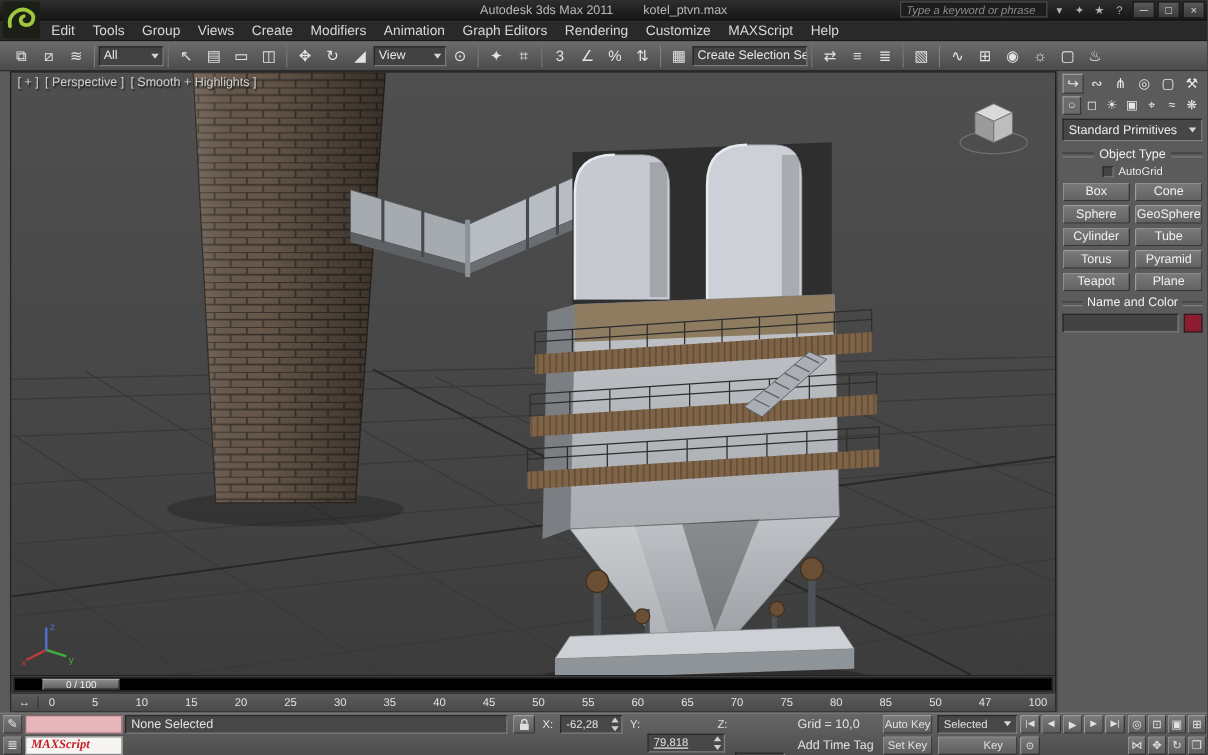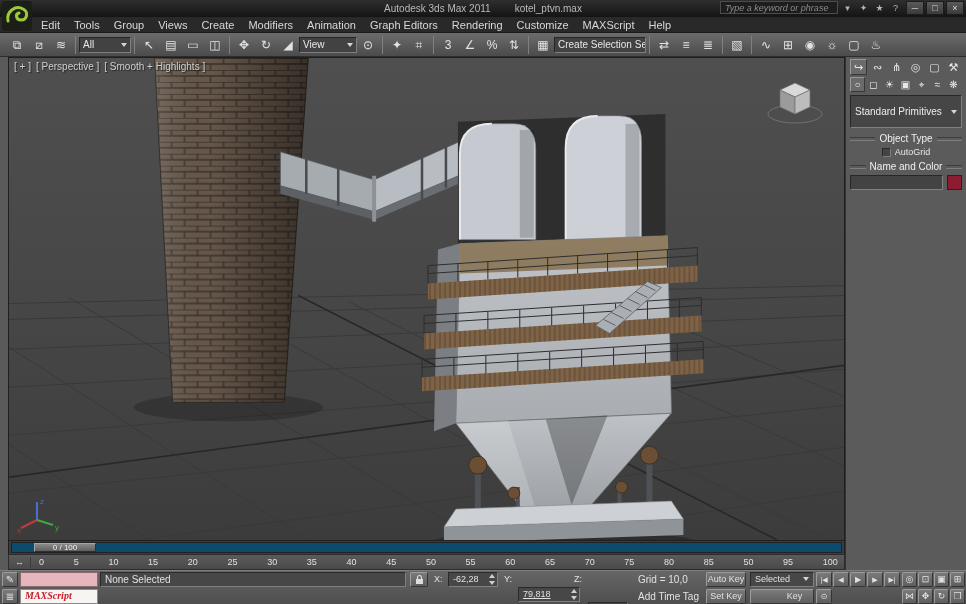--- a/index.html
+++ b/index.html
@@ -34,38 +34,38 @@
   .main { position:absolute; left:0; top:57px; width:966px; height:513px; }
   .vp-col { position:absolute; left:0; top:0; width:845px; height:513px; }
   .viewport { position:absolute; left:8px; top:0; width:837px; height:484px; background:#434343; border:1px solid #1f1f1f; overflow:hidden; }
   .vp-label { position:absolute; left:5px; top:3px; z-index:5; color:#d0d0d0; font-size:10px; text-shadow:1px 1px 1px #222; display:flex; gap:5px; }
   .scene { position:absolute; left:0; top:0; width:100%; height:100%; }
   .viewcube { position:absolute; right:14px; top:16px; z-index:5; }
   .axis-gizmo { position:absolute; left:6px; bottom:6px; z-index:5; }
 
   
   .timeslider { position:absolute; left:8px; top:484px; width:837px; height:13px; background:#3c3c3c; border-left:1px solid #1f1f1f; border-right:1px solid #1f1f1f; }
-  .ts-track { position:absolute; left:2px; right:2px; top:1px; bottom:1px; background:#0c4a6e; border:1px solid #222; }
+  .ts-track { position:absolute; left:2px; right:2px; top:1px; bottom:1px; background:#000000; border:1px solid #222; }
   .ts-handle { position:absolute; left:22px; top:0px; width:62px; height:9px; background:linear-gradient(#8a8a8a,#5f5f5f); border:1px solid; border-color:#a7a7a7 #2e2e2e #2e2e2e #a7a7a7; color:#f0f0f0; font-size:8px; line-height:8px; text-align:center; }
 
   
   .ruler { position:absolute; left:8px; top:497px; width:837px; height:16px; background:linear-gradient(#5b5b5b,#4a4a4a); border:1px solid #2c2c2c; display:flex; align-items:center; }
   .ruler-icon { width:22px; color:#ddd; font-size:9px; text-align:center; border-right:1px solid #3a3a3a; }
   .ticks { flex:1; display:flex; justify-content:space-between; padding:0 6px 0 8px; }
   .tick { color:#e0e0e0; font-size:9px; }
 
   
   .cmd { position:absolute; right:0; top:0; width:121px; height:513px; background:#5b5b5b; border-left:1px solid #333; padding:2px 4px; }
   .cmd-tabs { display:flex; gap:2px; margin-bottom:2px; }
   .cmd-tab { width:17px; height:16px; color:#e8e8e8; font-size:11px; text-align:center; line-height:15px; border:1px solid transparent; }
   .cmd-tab.active { background:#6b6b6b; border-color:#9a9a9a #383838 #383838 #9a9a9a; }
   .cmd-cats { display:flex; gap:1px; margin-bottom:3px; }
   .cmd-cat { width:15px; height:15px; color:#e8e8e8; font-size:10px; text-align:center; line-height:14px; border:1px solid transparent; }
   .cmd-cat.active { background:#6b6b6b; border-color:#9a9a9a #383838 #383838 #9a9a9a; }
-  .cmd-dd { height:33px; background:#464646; border:1px solid; border-color:#272727 #808080 #808080 #272727; color:#ececec; font-size:10px; display:flex; align-items:center; padding:0 4px; margin-bottom:5px; }
+  .cmd-dd { height:18px; background:#464646; border:1px solid; border-color:#272727 #808080 #808080 #272727; color:#ececec; font-size:10px; display:flex; align-items:center; padding:0 4px; margin-bottom:5px; }
   .ro-head { display:flex; align-items:center; gap:4px; color:#f0f0f0; font-size:10px; margin:4px 0 3px; }
   .ro-head::before, .ro-head::after { content:""; flex:1; height:2px; border-top:1px solid #3d3d3d; border-bottom:1px solid #7e7e7e; }
   .autogrid { display:flex; align-items:center; gap:4px; color:#e8e8e8; font-size:9px; justify-content:center; margin-bottom:4px; }
   .checkbox { width:9px; height:9px; background:#444; border:1px solid; border-color:#2a2a2a #7d7d7d #7d7d7d #2a2a2a; }
   .obj-grid { display:grid; grid-template-columns:1fr 1fr; gap:3px 4px; }
   .obj-btn { height:15px; background:linear-gradient(#7a7a7a,#626262); border:1px solid; border-color:#9c9c9c #353535 #353535 #9c9c9c; border-radius:2px; color:#f1f1f1; font-size:10px; line-height:13px; text-align:center; }
   .nc-row { display:flex; gap:4px; align-items:center; }
   .nc-field { flex:1; height:15px; background:#434343; border:1px solid; border-color:#272727 #808080 #808080 #272727; }
   .nc-swatch { width:15px; height:15px; border:1px solid #222; }
 
@@ -333,21 +333,21 @@
           <span class="tick">45</span>
           <span class="tick">50</span>
           <span class="tick">55</span>
           <span class="tick">60</span>
           <span class="tick">65</span>
           <span class="tick">70</span>
           <span class="tick">75</span>
           <span class="tick">80</span>
           <span class="tick">85</span>
           <span class="tick">50</span>
-          <span class="tick">95</span>
+          <span class="tick">47</span>
           <span class="tick">100</span>
         </div>
       </div>
     </div>
 
     <div class="cmd">
       <div class="cmd-tabs">
         <div class="cmd-tab active">↪</div>
         <div class="cmd-tab">∾</div>
         <div class="cmd-tab">⋔</div>
@@ -368,20 +368,32 @@
         <span>Standard Primitives</span>
           <span class="dd-arrow"></span>
       </div>
 
       <div class="ro-head">
           <span>Object Type</span>
         </div>
       <div class="autogrid">
         <span class="checkbox"></span>
         <span>AutoGrid</span>
+      </div>
+      <div class="obj-grid">
+        <div class="obj-btn">Box</div>
+        <div class="obj-btn">Cone</div>
+        <div class="obj-btn">Sphere</div>
+        <div class="obj-btn">GeoSphere</div>
+        <div class="obj-btn">Cylinder</div>
+        <div class="obj-btn">Tube</div>
+        <div class="obj-btn">Torus</div>
+        <div class="obj-btn">Pyramid</div>
+        <div class="obj-btn">Teapot</div>
+        <div class="obj-btn">Plane</div>
       </div>
 
       <div class="ro-head">
           <span>Name and Color</span>
         </div>
       <div class="nc-row">
         <div class="nc-field"></div>
         <div class="nc-swatch" id="color-swatch" style="background: rgb(142, 28, 48);"></div>
       </div>
     </div>

